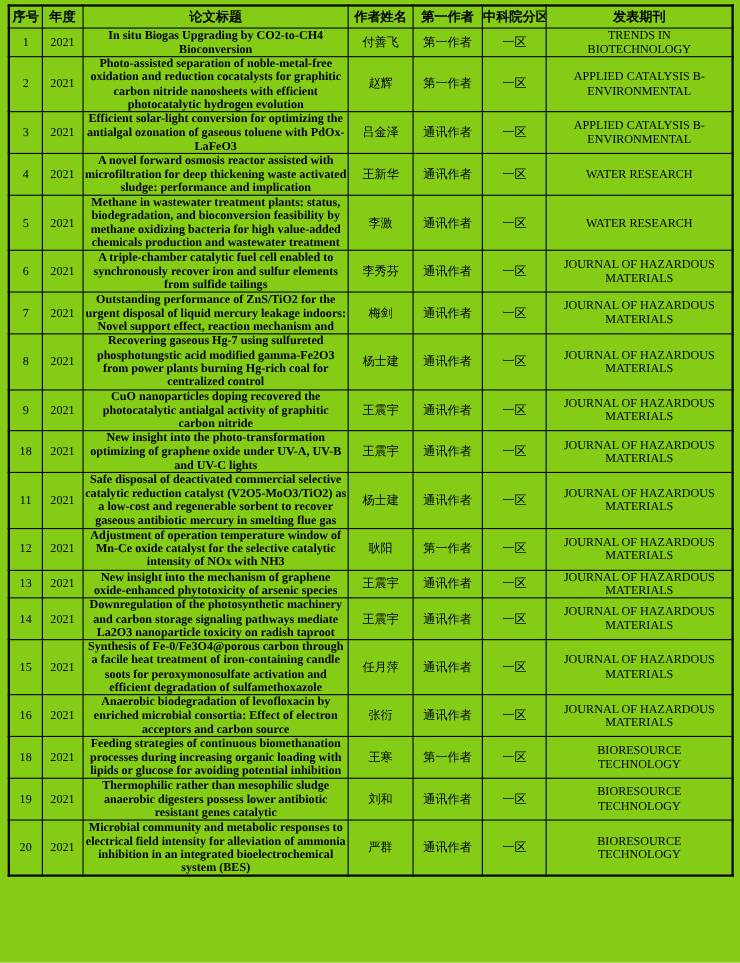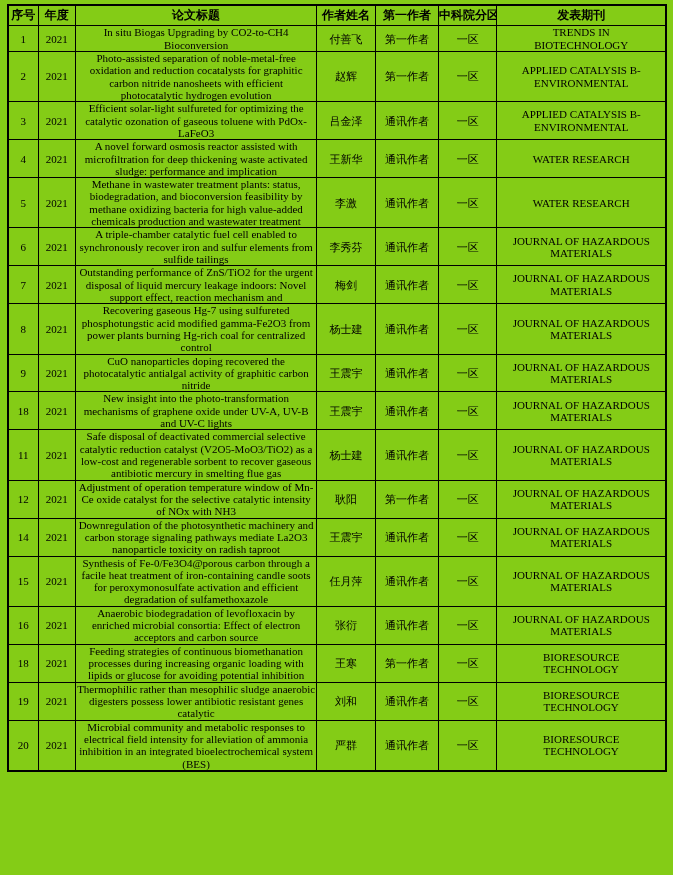--- a/index.html
+++ b/index.html
@@ -38,20 +38,21 @@
     padding: 1px 0;
     white-space: nowrap;
   }
   table.pub-table td {
     font-size: 11px;
     line-height: 1.12;
   }
   td.cell-title {
     font-size: 11px;
     line-height: 1.1;
+    font-weight: bold;
   }
   td.cell-author,
   td.cell-author-type,
   td.cell-cas {
     font-size: 12px;
     white-space: nowrap;
   }
   td.cell-journal {
     white-space: pre-line;
     font-size: 11px;
@@ -104,21 +105,21 @@
           <td class="cell-title">Photo-assisted separation of noble-metal-free oxidation and reduction cocatalysts for graphitic carbon nitride nanosheets with efficient photocatalytic hydrogen evolution</td>
           <td class="cell-author">赵辉</td>
           <td class="cell-author-type">第一作者</td>
           <td class="cell-cas">一区</td>
           <td class="cell-journal">APPLIED CATALYSIS B-
 ENVIRONMENTAL</td>
         </tr>
         <tr>
           <td class="cell-no">3</td>
           <td class="cell-year">2021</td>
-          <td class="cell-title">Efficient solar-light sulfureted for optimizing the catalytic ozonation of gaseous toluene with PdOx-LaFeO3</td>
+          <td class="cell-title">Efficient solar-light conversion for optimizing the antialgal ozonation of gaseous toluene with PdOx-LaFeO3</td>
           <td class="cell-author">吕金泽</td>
           <td class="cell-author-type">通讯作者</td>
           <td class="cell-cas">一区</td>
           <td class="cell-journal">APPLIED CATALYSIS B-
 ENVIRONMENTAL</td>
         </tr>
         <tr>
           <td class="cell-no">4</td>
           <td class="cell-year">2021</td>
           <td class="cell-title">A novel forward osmosis reactor assisted with microfiltration for deep thickening waste activated sludge: performance and implication</td>
@@ -172,21 +173,21 @@
           <td class="cell-title">CuO nanoparticles doping recovered the photocatalytic antialgal activity of graphitic carbon nitride</td>
           <td class="cell-author">王震宇</td>
           <td class="cell-author-type">通讯作者</td>
           <td class="cell-cas">一区</td>
           <td class="cell-journal">JOURNAL OF HAZARDOUS
 MATERIALS</td>
         </tr>
         <tr>
           <td class="cell-no">18</td>
           <td class="cell-year">2021</td>
-          <td class="cell-title">New insight into the photo-transformation mechanisms of graphene oxide under UV-A, UV-B and UV-C lights</td>
+          <td class="cell-title">New insight into the photo-transformation optimizing of graphene oxide under UV-A, UV-B and UV-C lights</td>
           <td class="cell-author">王震宇</td>
           <td class="cell-author-type">通讯作者</td>
           <td class="cell-cas">一区</td>
           <td class="cell-journal">JOURNAL OF HAZARDOUS
 MATERIALS</td>
         </tr>
         <tr>
           <td class="cell-no">11</td>
           <td class="cell-year">2021</td>
           <td class="cell-title">Safe disposal of deactivated commercial selective catalytic reduction catalyst (V2O5-MoO3/TiO2) as a low-cost and regenerable sorbent to recover gaseous antibiotic mercury in smelting flue gas</td>
@@ -195,20 +196,30 @@
           <td class="cell-cas">一区</td>
           <td class="cell-journal">JOURNAL OF HAZARDOUS
 MATERIALS</td>
         </tr>
         <tr>
           <td class="cell-no">12</td>
           <td class="cell-year">2021</td>
           <td class="cell-title">Adjustment of operation temperature window of Mn-Ce oxide catalyst for the selective catalytic intensity of NOx with NH3</td>
           <td class="cell-author">耿阳</td>
           <td class="cell-author-type">第一作者</td>
+          <td class="cell-cas">一区</td>
+          <td class="cell-journal">JOURNAL OF HAZARDOUS
+MATERIALS</td>
+        </tr>
+        <tr>
+          <td class="cell-no">13</td>
+          <td class="cell-year">2021</td>
+          <td class="cell-title">New insight into the mechanism of graphene oxide-enhanced phytotoxicity of arsenic species</td>
+          <td class="cell-author">王震宇</td>
+          <td class="cell-author-type">通讯作者</td>
           <td class="cell-cas">一区</td>
           <td class="cell-journal">JOURNAL OF HAZARDOUS
 MATERIALS</td>
         </tr>
         <tr>
           <td class="cell-no">14</td>
           <td class="cell-year">2021</td>
           <td class="cell-title">Downregulation of the photosynthetic machinery and carbon storage signaling pathways mediate La2O3 nanoparticle toxicity on radish taproot</td>
           <td class="cell-author">王震宇</td>
           <td class="cell-author-type">通讯作者</td>

